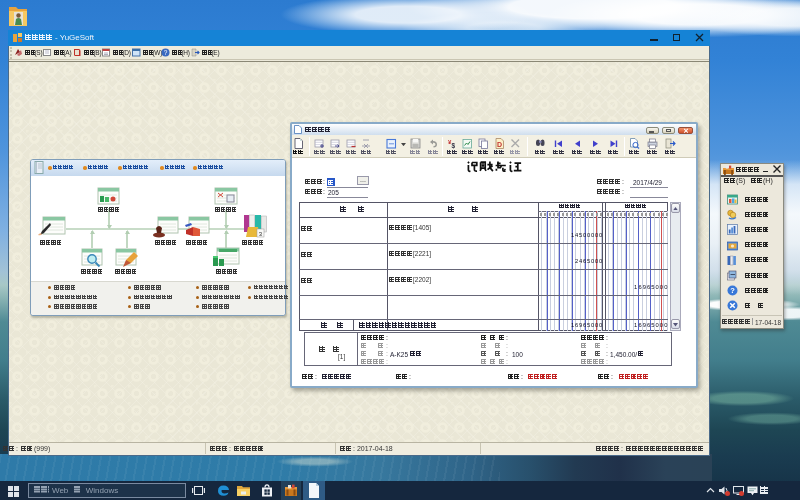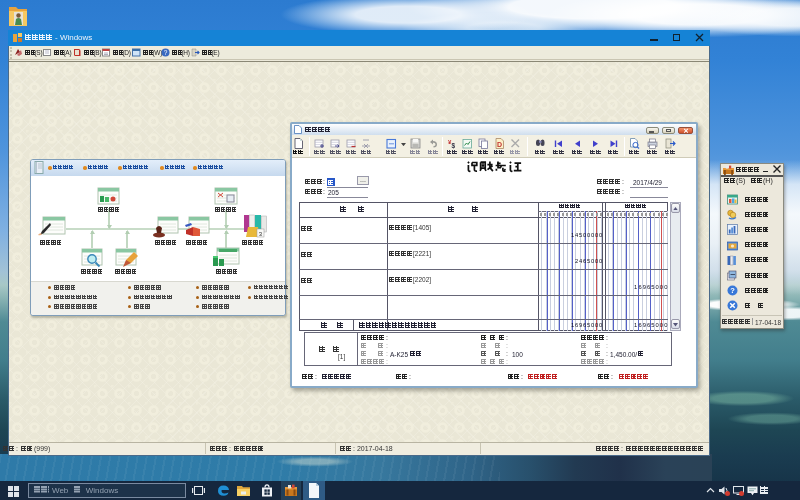--- a/index.html
+++ b/index.html
@@ -99,21 +99,21 @@
     <span style="left:0px;top:0px;position:absolute;width:8.0px;height:8.0px;white-space:nowrap;font-size:0"><i style="width:8.0px;height:8.0px;margin-right:1px;background-image:repeating-linear-gradient(0deg,#e8ecf0 0 1.5px,transparent 1.5px 2.5px),repeating-linear-gradient(90deg,#e8ecf0 0 1px,transparent 1px 4.0px)"></i></span>
   </div>
 <div class="ab" style="left:8px;top:30px;width:702px;height:426px;background:#ece9da;border:1px solid #4a6a8a"></div>
 <div class="ab" style="left:8px;top:30px;width:702px;height:16px;background:#1583d6"></div>
 <svg class="ab" style="left:13px;top:33px" width="9" height="9" viewBox="0 0 9 9">
     <rect x="0" y="1" width="4" height="8" fill="#e8a33d"></rect>
     <rect x="5" y="0" width="4" height="4" fill="#f6c862"></rect>
     <rect x="5" y="5" width="4" height="4" fill="#d07828"></rect>
   </svg>
 <span style="left:25px;top:34px;position:absolute;width:27.0px;height:6.0px;white-space:nowrap;font-size:0"><i style="width:6.0px;height:6.0px;margin-right:1px;background-image:repeating-linear-gradient(0deg,#eef4fa 0 1.0px,transparent 1.0px 2.0px),repeating-linear-gradient(90deg,#eef4fa 0 1px,transparent 1px 3.0px)"></i><i style="width:6.0px;height:6.0px;margin-right:1px;background-image:repeating-linear-gradient(0deg,#eef4fa 0 1.0px,transparent 1.0px 2.0px),repeating-linear-gradient(90deg,#eef4fa 0 1px,transparent 1px 3.0px)"></i><i style="width:6.0px;height:6.0px;margin-right:1px;background-image:repeating-linear-gradient(0deg,#eef4fa 0 1.0px,transparent 1.0px 2.0px),repeating-linear-gradient(90deg,#eef4fa 0 1px,transparent 1px 3.0px)"></i><i style="width:6.0px;height:6.0px;margin-right:1px;background-image:repeating-linear-gradient(0deg,#eef4fa 0 1.0px,transparent 1.0px 2.0px),repeating-linear-gradient(90deg,#eef4fa 0 1px,transparent 1px 3.0px)"></i></span>
-<div class="ab" style="left:55px;top:32.5px;color:#eef4fa;font-size:8px">- Windows</div>
+<div class="ab" style="left:55px;top:32.5px;color:#eef4fa;font-size:8px">- YuGeSoft</div>
 <div class="ab" style="left:650px;top:39px;width:8px;height:1.5px;background:#10212e"></div>
 <div class="ab" style="left:673px;top:34px;width:7px;height:7px;border:1.2px solid #10212e"></div>
 <svg class="ab" style="left:695px;top:33px" width="9" height="9" viewBox="0 0 9 9">
     <path d="M1 1 L8 8 M8 1 L1 8" stroke="#10212e" stroke-width="1.3"></path>
   </svg>
 
 <div class="ab" style="left:9px;top:46px;width:700px;height:14px;background:#edebdc;border-bottom:1px solid #c9c5b2"></div>
 <div class="ab" style="left:10px;top:47px;width:3px;height:12px;border-left:2px dotted #c5c1ae"></div>
 <svg class="ab" style="left:14px;top:48px" width="9" height="9" viewBox="0 0 9 9">
     <path d="M1 7 L4 1 L6 4 Z" fill="#8a2020"></path>

